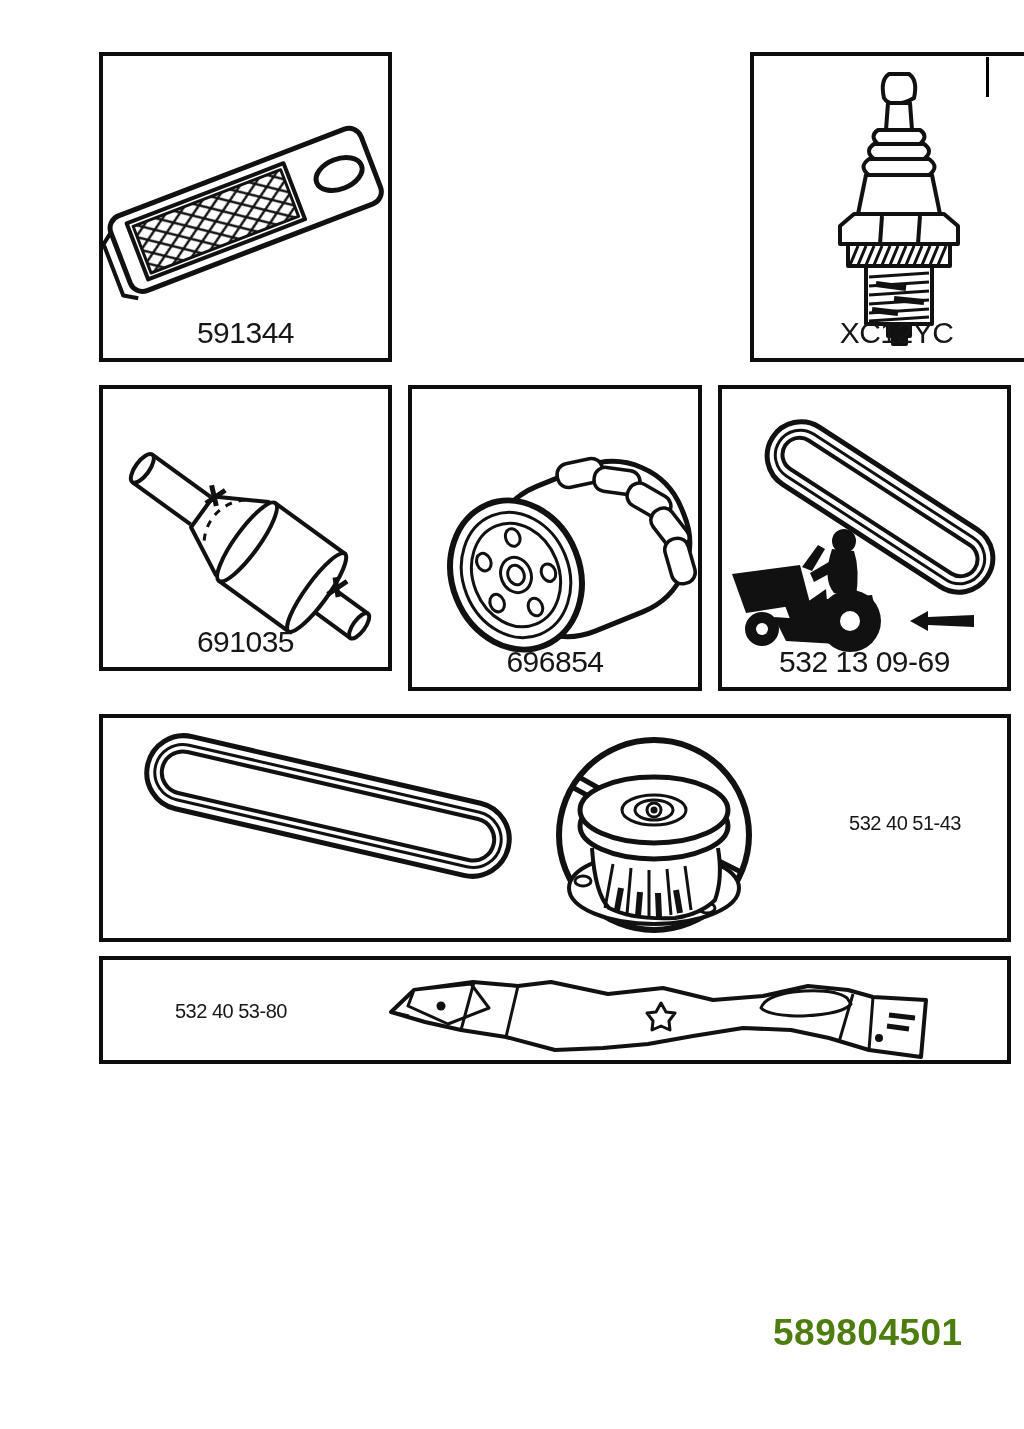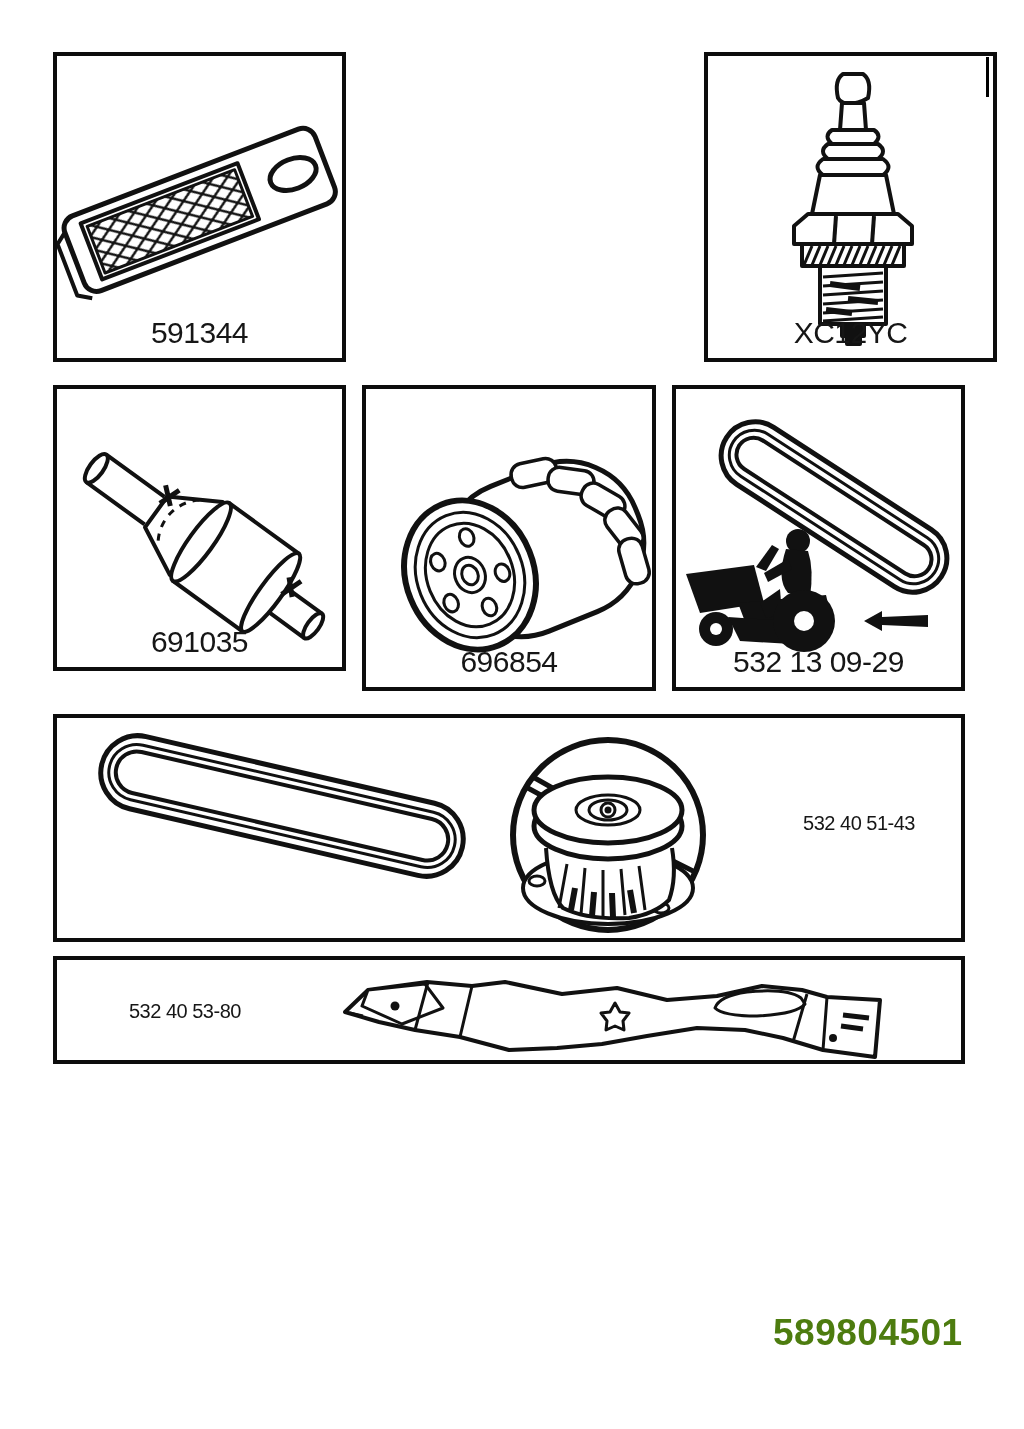--- a/index.html
+++ b/index.html
@@ -3,20 +3,21 @@
 <meta charset="utf-8">
 <style>
   html,body { margin:0; padding:0; background:#ffffff; }
   .page {
     position:relative; width:1024px; height:1429px; background:#ffffff;
     font-family:"Liberation Sans", sans-serif; color:#111; overflow:hidden;
   }
   .pbox {
     position:absolute; border:4px solid #0d0d0d; background:#ffffff;
     box-sizing:border-box;
+    margin-left:46px;
   }
   .pbox svg { position:absolute; left:0; top:0; display:block; }
   .cell-label {
     position:absolute; left:0; right:0; bottom:8px; text-align:center;
     font-size:30px; letter-spacing:-0.5px; color:#161616; white-space:nowrap;
   }
   .side-label {
     position:absolute; font-size:20px; letter-spacing:-0.5px; color:#161616;
     white-space:nowrap;
   }
@@ -166,21 +167,21 @@
         <path d="M110,160 Q100,190 112,204 L134,208 Q138,180 132,162 Z"></path>
         <path d="M112,170 L88,184 L92,193 L116,180 Z"></path>
         <path d="M104,200 L84,214 L90,229 L106,226 Z"></path>
         <circle cx="128" cy="232" r="31"></circle>
         <circle cx="40" cy="240" r="17"></circle>
         <polygon points="188,232 206,222 206,228 252,226 252,238 206,236 206,242"></polygon>
       </g>
       <circle cx="128" cy="232" r="10" fill="#fff"></circle>
       <circle cx="40" cy="240" r="6" fill="#fff"></circle>
     </svg>
-    <div class="cell-label">532 13 09-29</div>
+    <div class="cell-label">532 13 09-69</div>
   </div>
 
   <div class="pbox" style="left:53px; top:714px; width:912px; height:228px;">
     <svg width="904" height="220" viewBox="0 0 904 220">
       <g transform="translate(225,88) rotate(13)" fill="none" stroke="#111">
         <rect x="-185" y="-37" width="370" height="74" rx="37" stroke-width="5"></rect>
         <rect x="-177" y="-28" width="354" height="56" rx="28" stroke-width="3"></rect>
         <rect x="-170" y="-21" width="340" height="42" rx="21" stroke-width="4"></rect>
       </g>
       <g>

